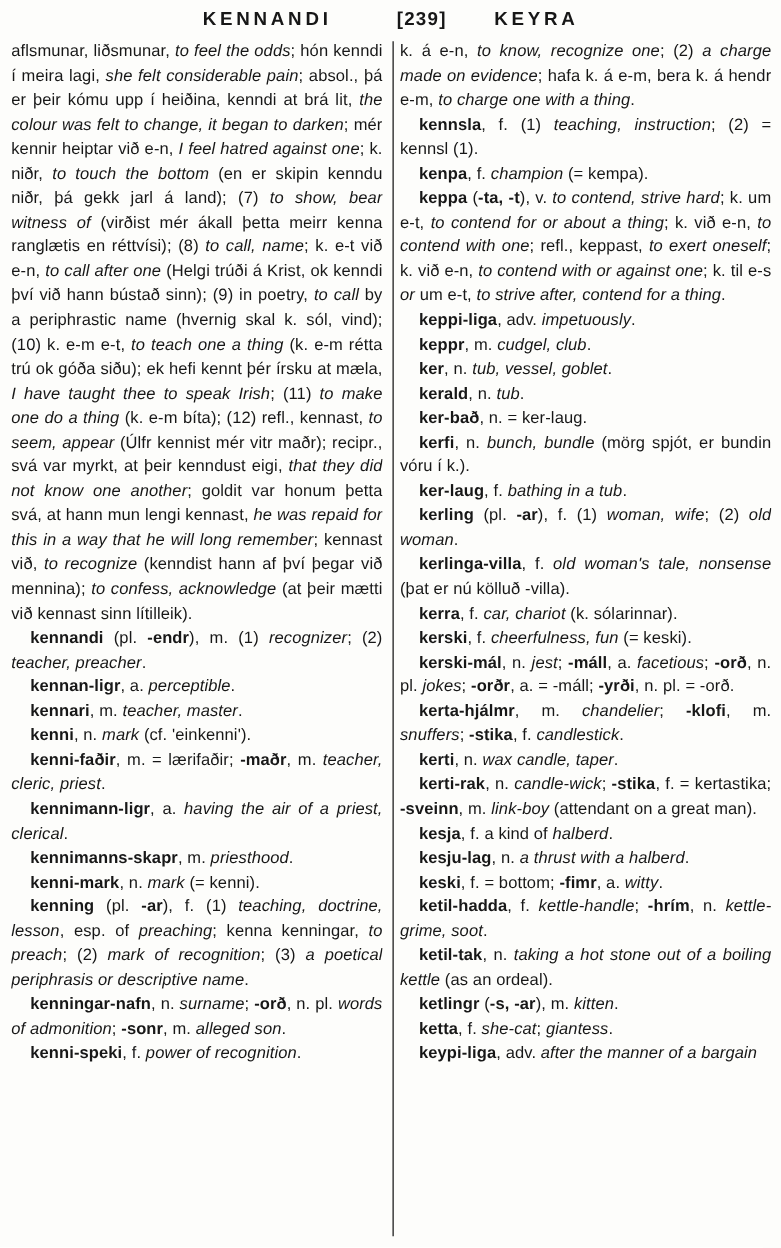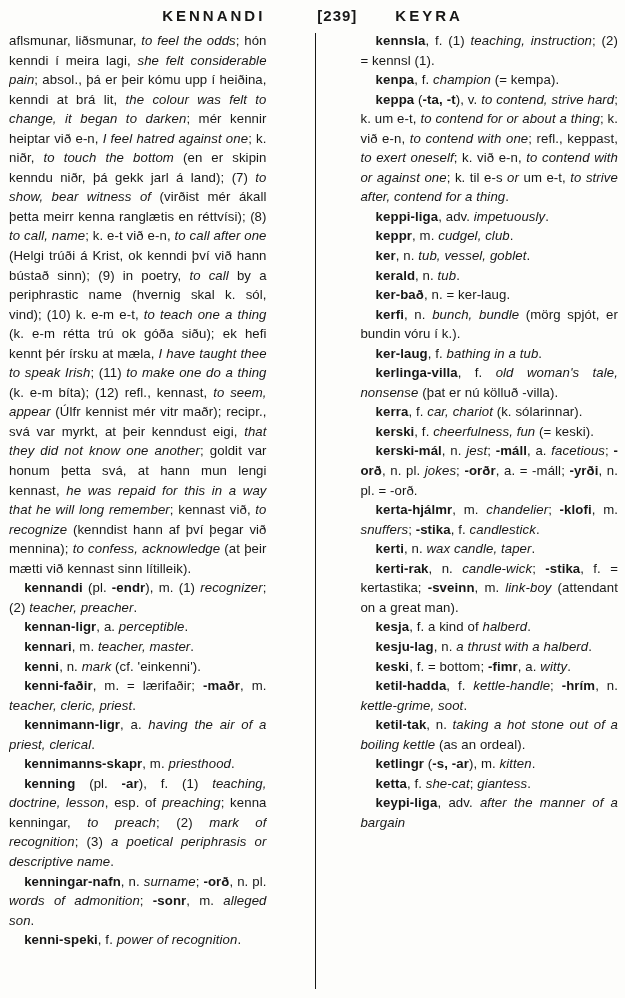--- a/index.html
+++ b/index.html
@@ -29,21 +29,20 @@
     letter-spacing: 3px;
   }
   .header .hw-left   { margin-right: 52px; }
   .header .hw-center { margin-right: 38px; letter-spacing: 1px; }
   .header .hw-right  { }
   .columns {
     display: flex;
     padding: 0 7px 0 9px;
     height: 960px;
     box-sizing: border-box;
-    gap: 40px;
   }
   .col {
     width: 297px;
     height: 958px;
     overflow: hidden;
     text-align: justify;
     font-size: 13.2px;
     line-height: 19.55px;
     letter-spacing: 0.1px;
   }
@@ -76,37 +75,40 @@
   <div class="columns">
     <div class="col">
         <p class="entry cont"><span class="p">aflsmunar, liðsmunar, </span><span class="i">to feel the odds</span><span class="p">; hón kenndi í meira lagi, </span><span class="i">she felt considerable pain</span><span class="p">; absol., þá er þeir kómu upp í heiðina, kenndi at brá lit, </span><span class="i">the colour was felt to change, it began to darken</span><span class="p">; mér kennir heiptar við e-n, </span><span class="i">I feel hatred against one</span><span class="p">; k. niðr, </span><span class="i">to touch the bottom</span><span class="p"> (en er skipin kenndu niðr, þá gekk jarl á land); (7) </span><span class="i">to show, bear witness of</span><span class="p"> (virðist mér ákall þetta meirr kenna ranglætis en réttvísi); (8) </span><span class="i">to call, name</span><span class="p">; k. e-t við e-n, </span><span class="i">to call after one</span><span class="p"> (Helgi trúði á Krist, ok kenndi því við hann bústað sinn); (9) in poetry, </span><span class="i">to call</span><span class="p"> by a periphrastic name (hvernig skal k. sól, vind); (10) k. e-m e-t, </span><span class="i">to teach one a thing</span><span class="p"> (k. e-m rétta trú ok góða siðu); ek hefi kennt þér írsku at mæla, </span><span class="i">I have taught thee to speak Irish</span><span class="p">; (11) </span><span class="i">to make one do a thing</span><span class="p"> (k. e-m bíta); (12) refl., kennast, </span><span class="i">to seem, appear</span><span class="p"> (Úlfr kennist mér vitr maðr); recipr., svá var myrkt, at þeir kenndust eigi, </span><span class="i">that they did not know one another</span><span class="p">; goldit var honum þetta svá, at hann mun lengi kennast, </span><span class="i">he was repaid for this in a way that he will long remember</span><span class="p">; kennast við, </span><span class="i">to recognize</span><span class="p"> (kenndist hann af því þegar við mennina); </span><span class="i">to confess, acknowledge</span><span class="p"> (at þeir mætti við kennast sinn lítilleik).</span></p>
         <p class="entry"><span class="b">kennandi</span><span class="p"> (pl. </span><span class="b">-endr</span><span class="p">), m. (1) </span><span class="i">recognizer</span><span class="p">; (2) </span><span class="i">teacher, preacher</span><span class="p">.</span></p>
         <p class="entry"><span class="b">kennan-ligr</span><span class="p">, a. </span><span class="i">perceptible</span><span class="p">.</span></p>
         <p class="entry"><span class="b">kennari</span><span class="p">, m. </span><span class="i">teacher, master</span><span class="p">.</span></p>
         <p class="entry"><span class="b">kenni</span><span class="p">, n. </span><span class="i">mark</span><span class="p"> (cf. 'einkenni').</span></p>
         <p class="entry"><span class="b">kenni-faðir</span><span class="p">, m. = lærifaðir; </span><span class="b">-maðr</span><span class="p">, m. </span><span class="i">teacher, cleric, priest</span><span class="p">.</span></p>
         <p class="entry"><span class="b">kennimann-ligr</span><span class="p">, a. </span><span class="i">having the air of a priest, clerical</span><span class="p">.</span></p>
         <p class="entry"><span class="b">kennimanns-skapr</span><span class="p">, m. </span><span class="i">priesthood</span><span class="p">.</span></p>
+        <p class="entry"><span class="b">kenni-mark</span><span class="p">, n. </span><span class="i">mark</span><span class="p"> (= kenni).</span></p>
         <p class="entry"><span class="b">kenning</span><span class="p"> (pl. </span><span class="b">-ar</span><span class="p">), f. (1) </span><span class="i">teaching, doctrine, lesson</span><span class="p">, esp. of </span><span class="i">preaching</span><span class="p">; kenna kenningar, </span><span class="i">to preach</span><span class="p">; (2) </span><span class="i">mark of recognition</span><span class="p">; (3) </span><span class="i">a poetical periphrasis or descriptive name</span><span class="p">.</span></p>
         <p class="entry"><span class="b">kenningar-nafn</span><span class="p">, n. </span><span class="i">surname</span><span class="p">; </span><span class="b">-orð</span><span class="p">, n. pl. </span><span class="i">words of admonition</span><span class="p">; </span><span class="b">-sonr</span><span class="p">, m. </span><span class="i">alleged son</span><span class="p">.</span></p>
         <p class="entry"><span class="b">kenni-speki</span><span class="p">, f. </span><span class="i">power of recognition</span><span class="p">.</span></p>
         <p class="entry"></p>
       </div>
     <div class="divider"></div>
     <div class="col">
+        <p class="entry cont"><span class="p">k. á e-n, </span><span class="i">to know, recognize one</span><span class="p">; (2) </span><span class="i">a charge made on evidence</span><span class="p">; hafa k. á e-m, bera k. á hendr e-m, </span><span class="i">to charge one with a thing</span><span class="p">.</span></p>
         <p class="entry"><span class="b">kennsla</span><span class="p">, f. (1) </span><span class="i">teaching, instruction</span><span class="p">; (2) = kennsl (1).</span></p>
         <p class="entry"><span class="b">kenpa</span><span class="p">, f. </span><span class="i">champion</span><span class="p"> (= kempa).</span></p>
         <p class="entry"><span class="b">keppa</span><span class="p"> (</span><span class="b">-ta, -t</span><span class="p">), v. </span><span class="i">to contend, strive hard</span><span class="p">; k. um e-t, </span><span class="i">to contend for or about a thing</span><span class="p">; k. við e-n, </span><span class="i">to contend with one</span><span class="p">; refl., keppast, </span><span class="i">to exert oneself</span><span class="p">; k. við e-n, </span><span class="i">to contend with or against one</span><span class="p">; k. til e-s </span><span class="i">or</span><span class="p"> um e-t, </span><span class="i">to strive after, contend for a thing</span><span class="p">.</span></p>
         <p class="entry"><span class="b">keppi-liga</span><span class="p">, adv. </span><span class="i">impetuously</span><span class="p">.</span></p>
         <p class="entry"><span class="b">keppr</span><span class="p">, m. </span><span class="i">cudgel, club</span><span class="p">.</span></p>
         <p class="entry"><span class="b">ker</span><span class="p">, n. </span><span class="i">tub, vessel, goblet</span><span class="p">.</span></p>
         <p class="entry"><span class="b">kerald</span><span class="p">, n. </span><span class="i">tub</span><span class="p">.</span></p>
         <p class="entry"><span class="b">ker-bað</span><span class="p">, n. = ker-laug.</span></p>
         <p class="entry"><span class="b">kerfi</span><span class="p">, n. </span><span class="i">bunch, bundle</span><span class="p"> (mörg spjót, er bundin vóru í k.).</span></p>
         <p class="entry"><span class="b">ker-laug</span><span class="p">, f. </span><span class="i">bathing in a tub</span><span class="p">.</span></p>
+        <p class="entry"><span class="b">kerling</span><span class="p"> (pl. </span><span class="b">-ar</span><span class="p">), f. (1) </span><span class="i">woman, wife</span><span class="p">; (2) </span><span class="i">old woman</span><span class="p">.</span></p>
         <p class="entry"><span class="b">kerlinga-villa</span><span class="p">, f. </span><span class="i">old woman's tale, nonsense</span><span class="p"> (þat er nú kölluð -villa).</span></p>
         <p class="entry"><span class="b">kerra</span><span class="p">, f. </span><span class="i">car, chariot</span><span class="p"> (k. sólarinnar).</span></p>
         <p class="entry"><span class="b">kerski</span><span class="p">, f. </span><span class="i">cheerfulness, fun</span><span class="p"> (= keski).</span></p>
         <p class="entry"><span class="b">kerski-mál</span><span class="p">, n. </span><span class="i">jest</span><span class="p">; </span><span class="b">-máll</span><span class="p">, a. </span><span class="i">facetious</span><span class="p">; </span><span class="b">-orð</span><span class="p">, n. pl. </span><span class="i">jokes</span><span class="p">; </span><span class="b">-orðr</span><span class="p">, a. = -máll; </span><span class="b">-yrði</span><span class="p">, n. pl. = -orð.</span></p>
         <p class="entry"><span class="b">kerta-hjálmr</span><span class="p">, m. </span><span class="i">chandelier</span><span class="p">; </span><span class="b">-klofi</span><span class="p">, m. </span><span class="i">snuffers</span><span class="p">; </span><span class="b">-stika</span><span class="p">, f. </span><span class="i">candlestick</span><span class="p">.</span></p>
         <p class="entry"><span class="b">kerti</span><span class="p">, n. </span><span class="i">wax candle, taper</span><span class="p">.</span></p>
         <p class="entry"><span class="b">kerti-rak</span><span class="p">, n. </span><span class="i">candle-wick</span><span class="p">; </span><span class="b">-stika</span><span class="p">, f. = kertastika; </span><span class="b">-sveinn</span><span class="p">, m. </span><span class="i">link-boy</span><span class="p"> (attendant on a great man).</span></p>
         <p class="entry"><span class="b">kesja</span><span class="p">, f. a kind of </span><span class="i">halberd</span><span class="p">.</span></p>
         <p class="entry"><span class="b">kesju-lag</span><span class="p">, n. </span><span class="i">a thrust with a halberd</span><span class="p">.</span></p>
         <p class="entry"><span class="b">keski</span><span class="p">, f. = bottom; </span><span class="b">-fimr</span><span class="p">, a. </span><span class="i">witty</span><span class="p">.</span></p>

